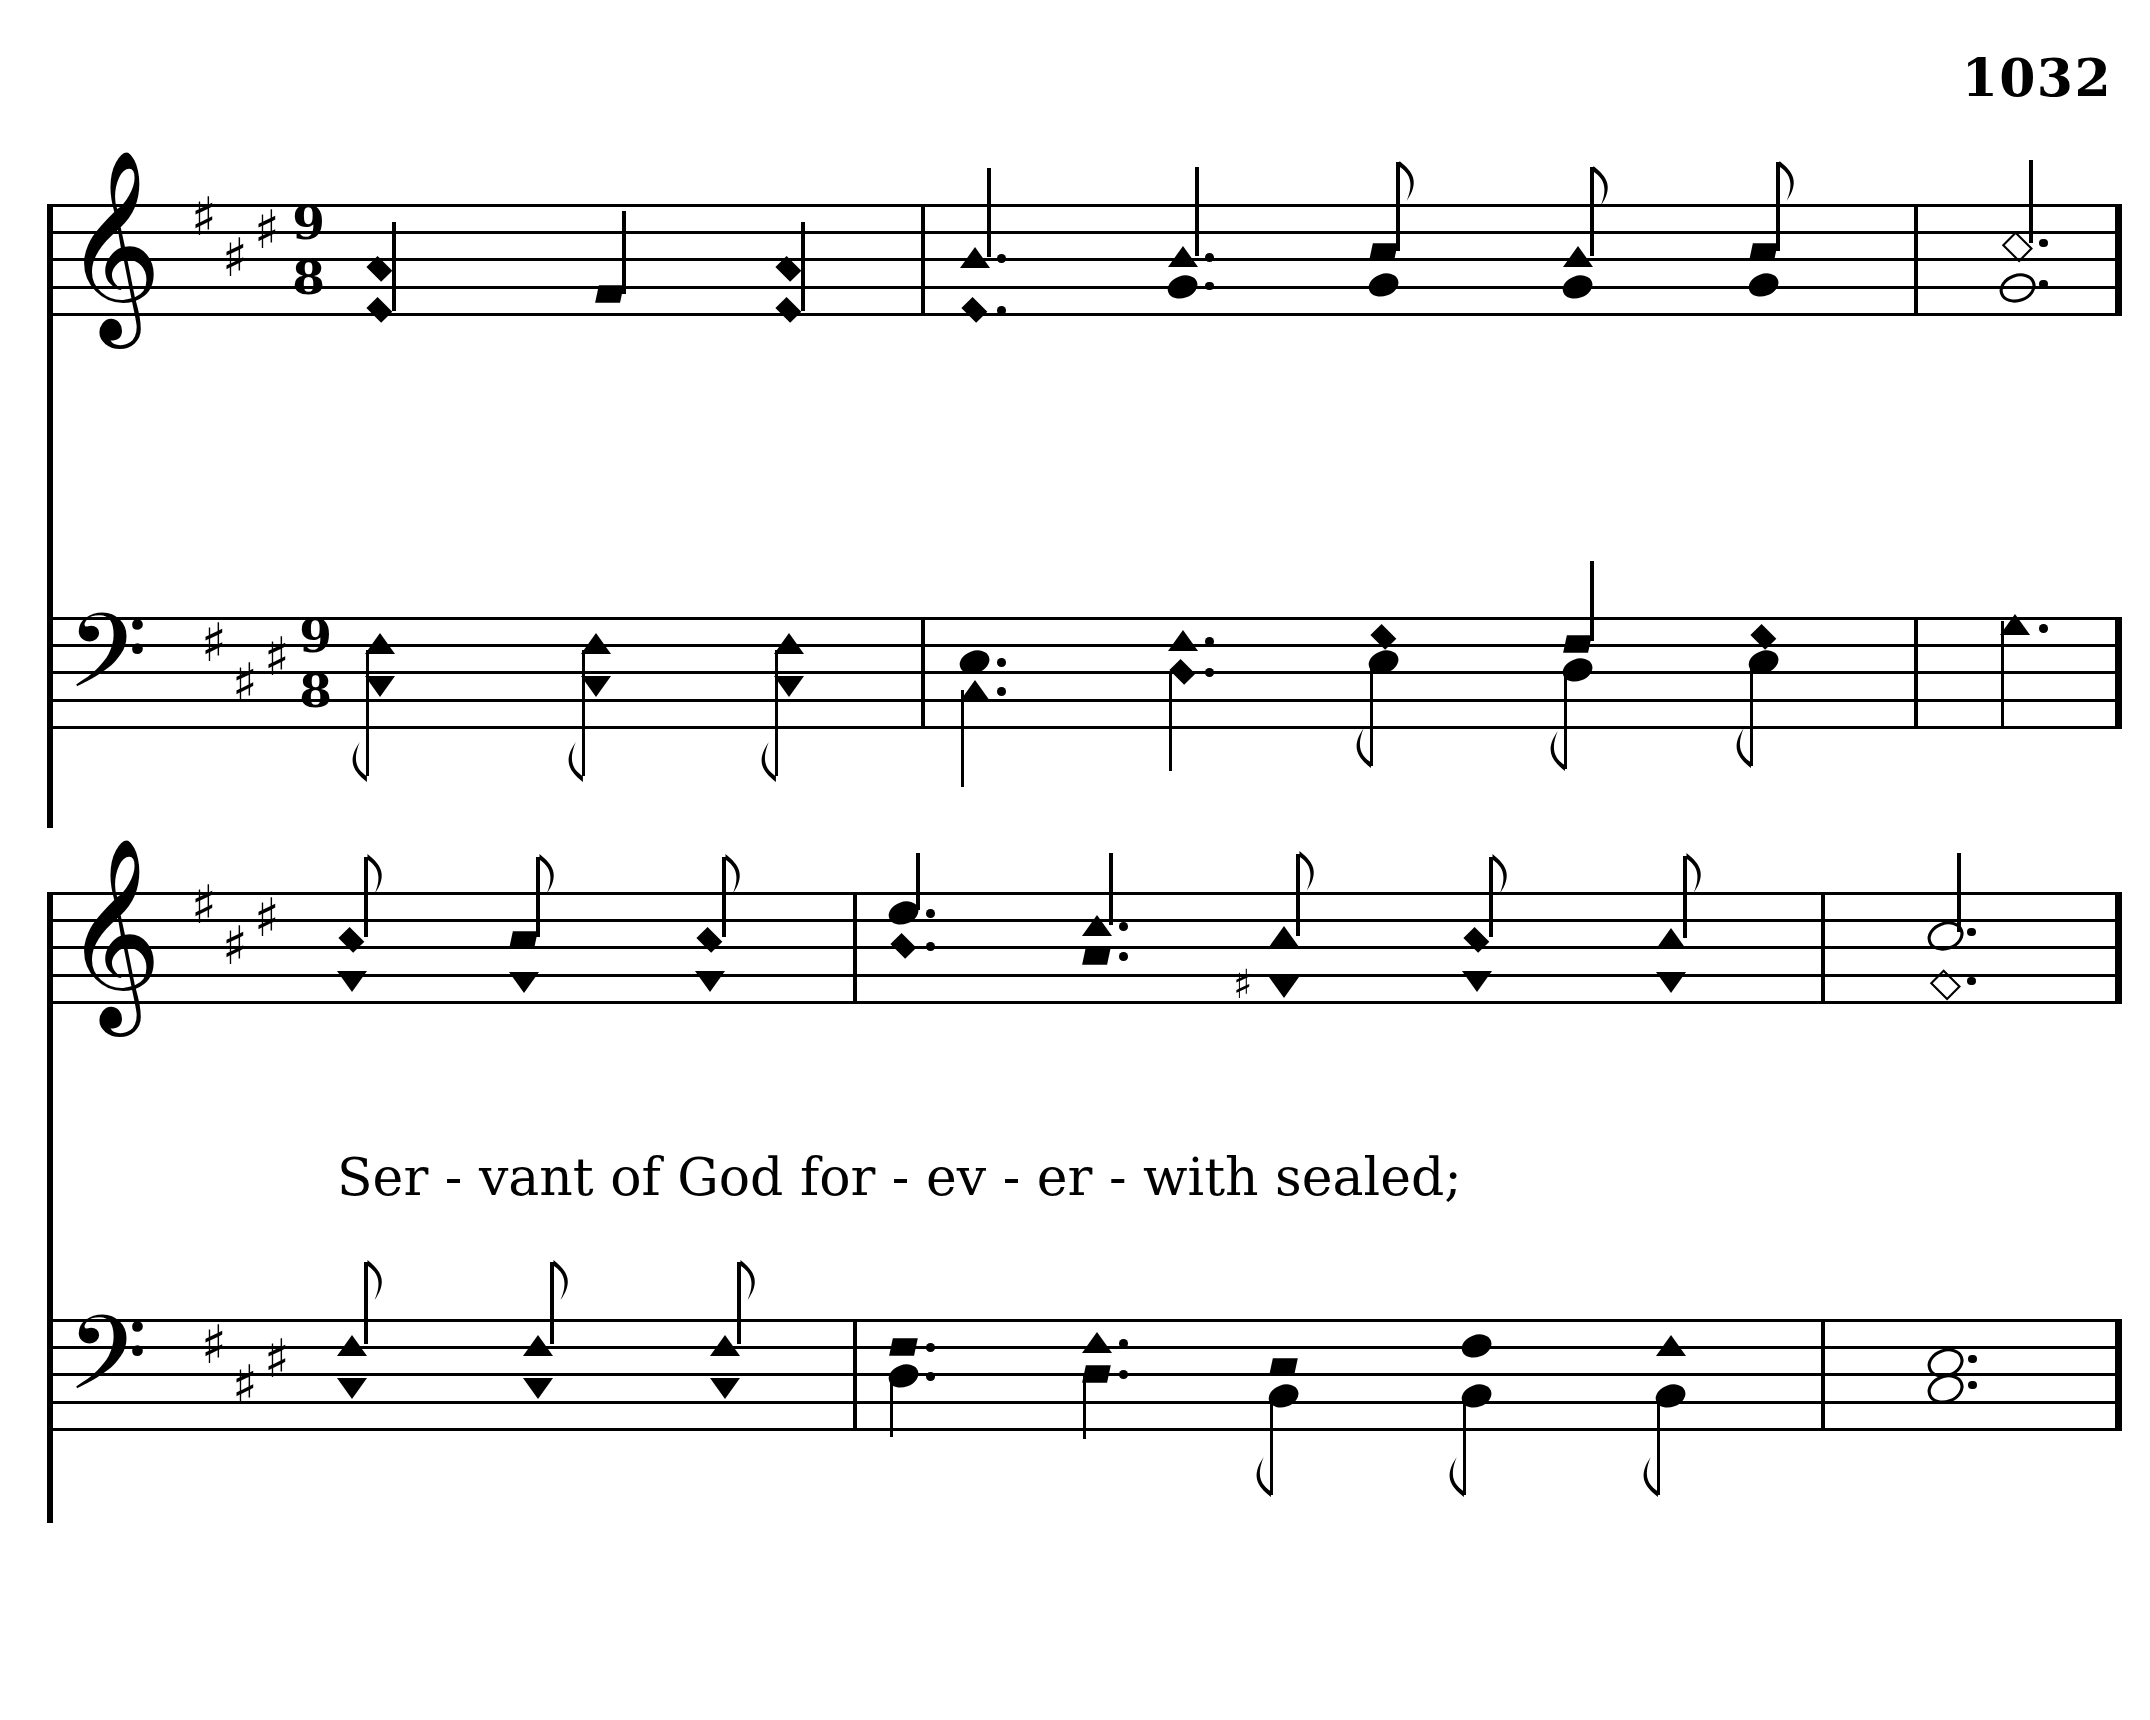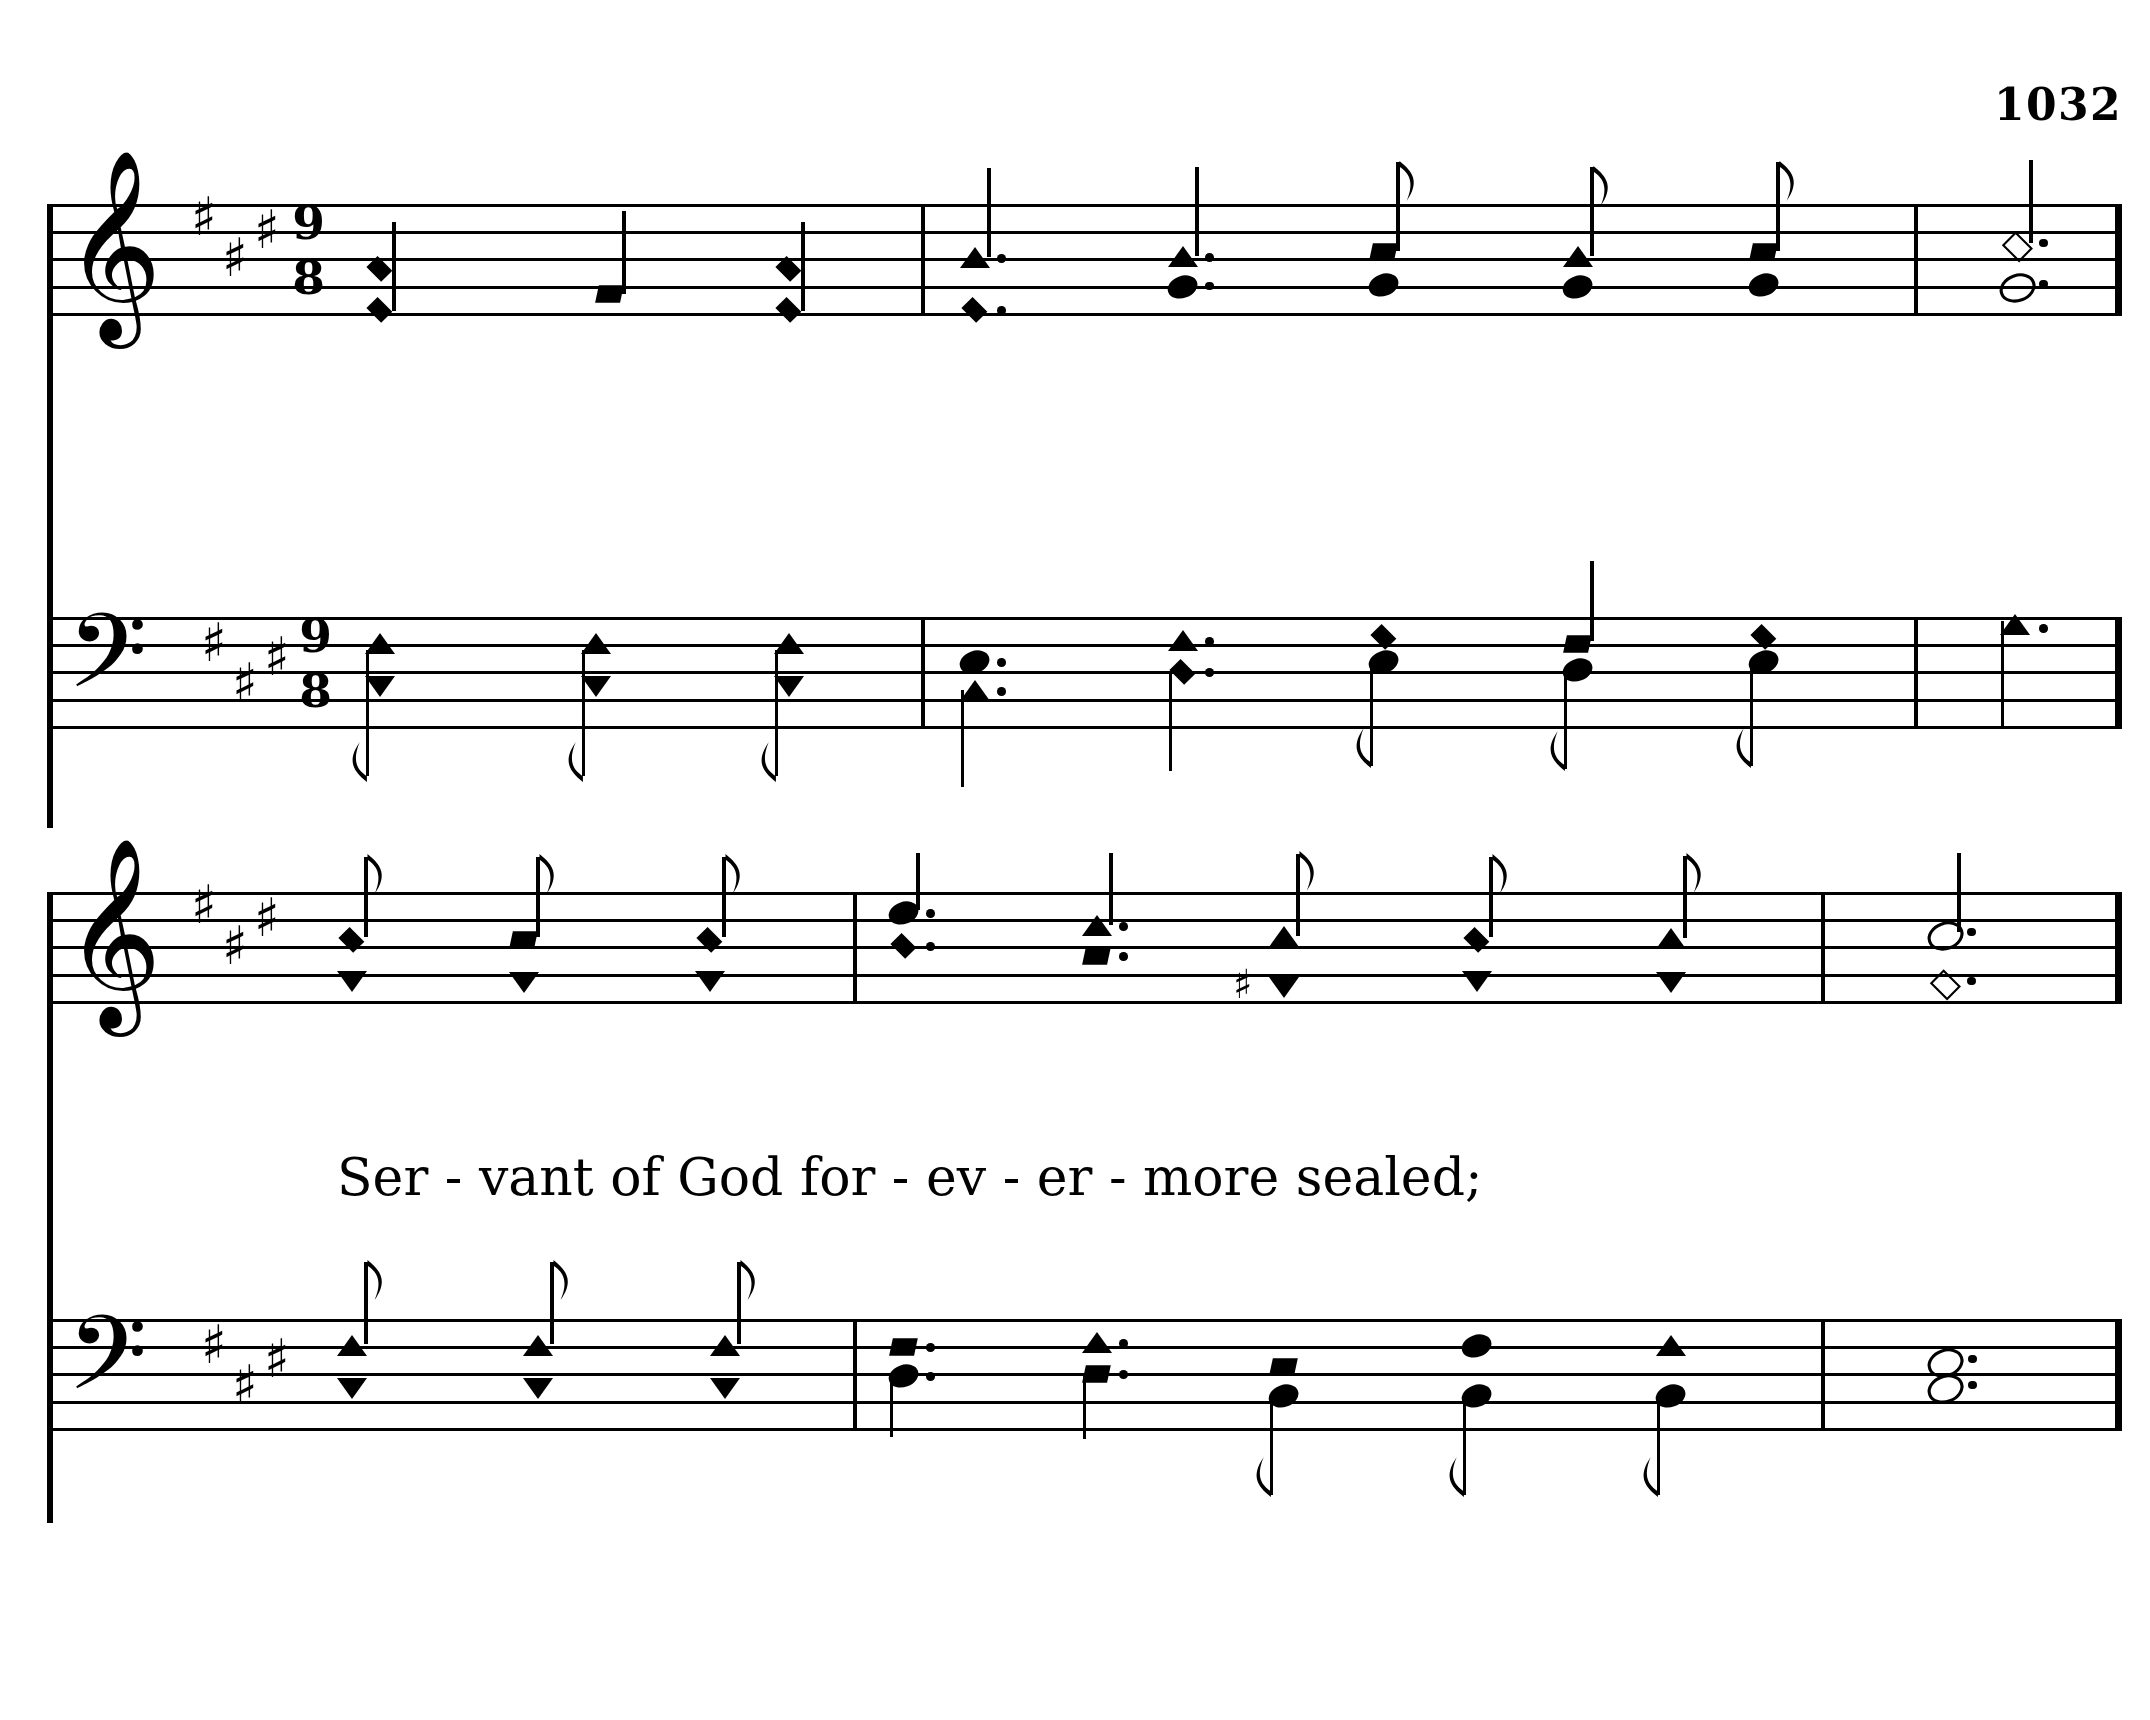--- a/index.html
+++ b/index.html
@@ -30,27 +30,26 @@
     top: 43px;
     width: 2151px;
     text-align: center;
     font-family: "DejaVu Serif", serif;
     font-weight: bold;
     font-size: 56px;
     letter-spacing: 2.9px;
   }
   .hymn-number {
     position: absolute;
-    right: 29px;
+    right: 39px;
     top: 47px;
     font-family: "DejaVu Serif", serif;
     font-weight: bold;
-    font-size: 44px;
+    font-size: 52px;
     letter-spacing: 1.4px;
-    margin-top: 32px;
   }
 
   
   .system {
     position: absolute;
     left: 50px;
     width: 2072px;
   }
   .staff {
     position: absolute;
@@ -562,21 +561,21 @@
         <div class="dot" style="left:39px; top:5.7px;"></div>
         <div class="stem" style="left:29px; top:-69px; height:79px;"></div>
       </div>
       <div class="note" style="left:1878px; top:79px;">
         <div class="head open-diamond"></div>
         <div class="dot" style="left:39px; top:5.7px;"></div>
       </div>
       <div class="barline thick" style="left:2065px; top:0; height:112px;"></div>
     </div>
 
-    <div class="lyric" style="left:287px; top:301px;">Ser - vant  of   God  for - ev - er - more sealed;</div>
+    <div class="lyric" style="left:287px; top:301px;">Ser - vant  of   God  for - ev - er - with sealed;</div>
 
     <div class="staff" style="top:473px;">
       <div class="line l0"></div>
       <div class="line l1"></div>
       <div class="line l2"></div>
       <div class="line l3"></div>
       <div class="line l4"></div>
 
       <div class="clef bass">𝄢</div>
 

